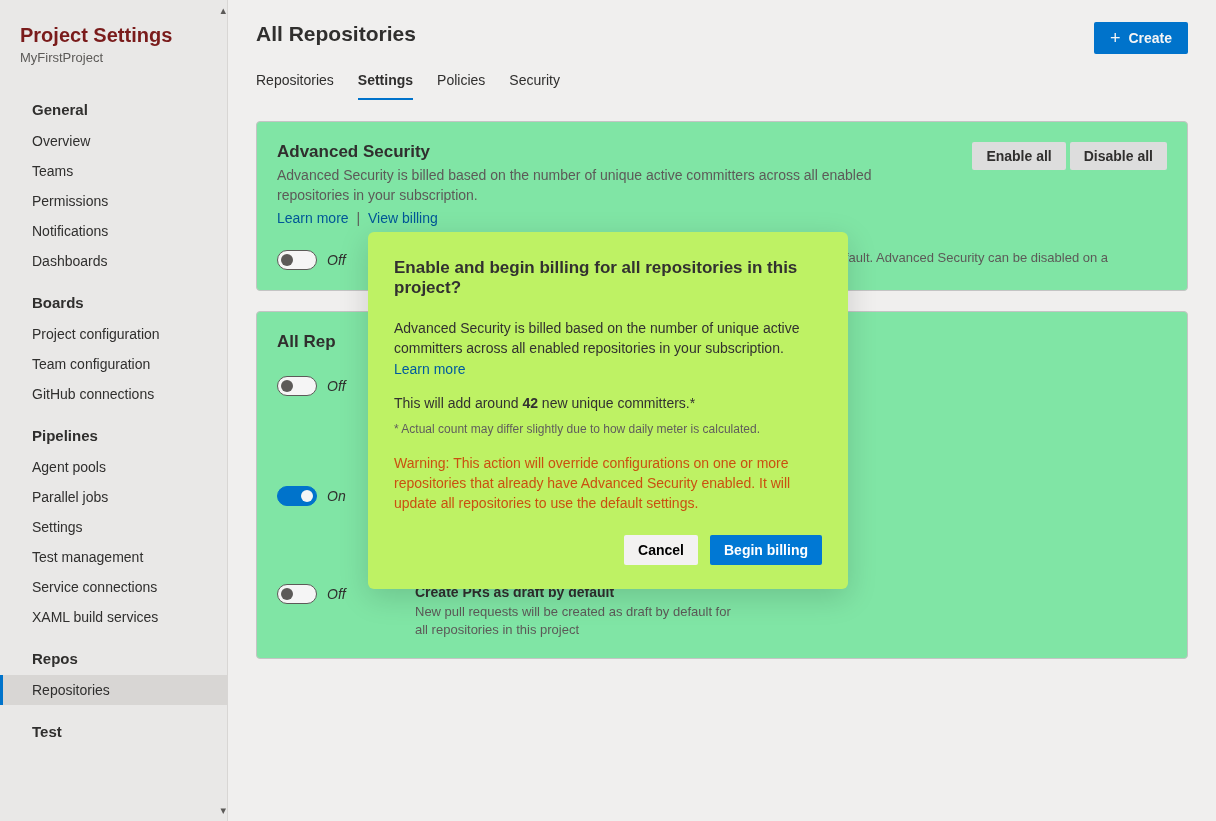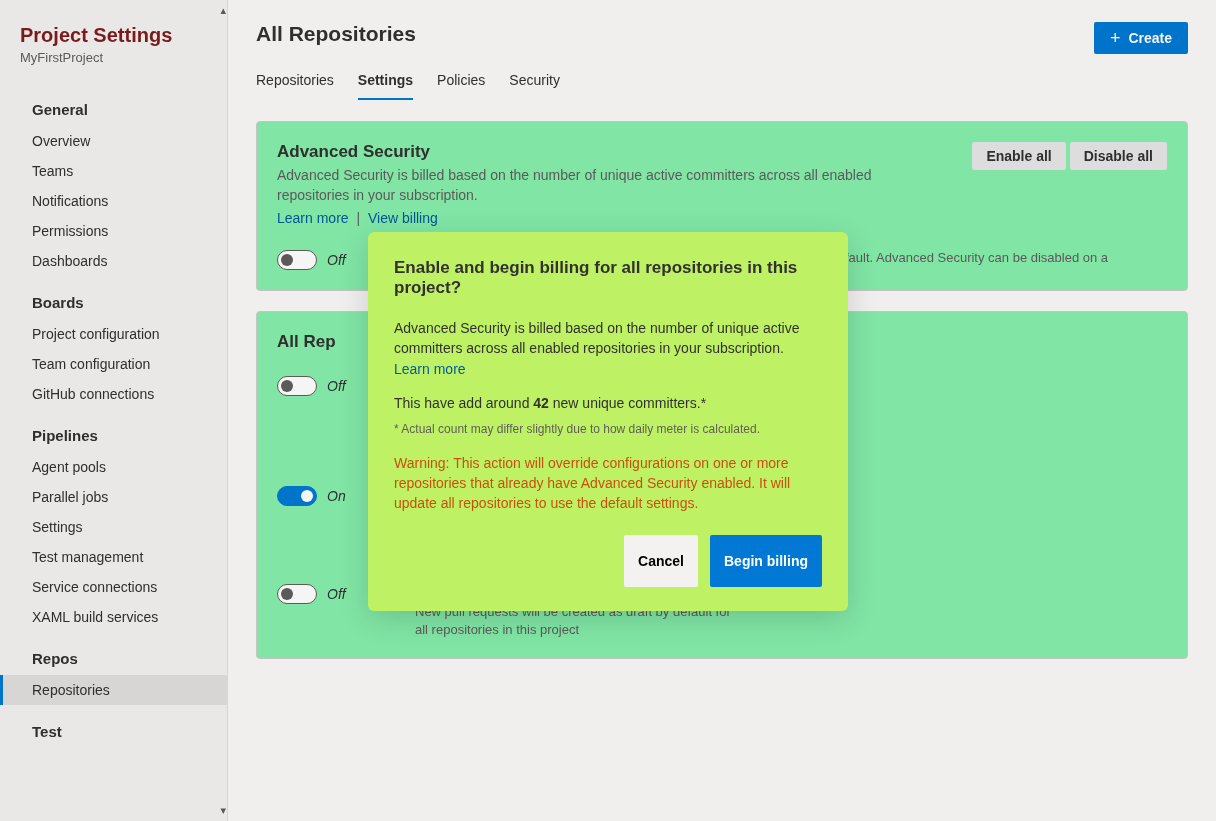--- a/index.html
+++ b/index.html
@@ -208,21 +208,21 @@
     padding: 7px 14px;
     font-size: 14px;
     font-weight: 600;
     cursor: pointer;
     border-radius: 2px;
   }
   .btn-primary {
     background: #0078d4;
     color: #fff;
     border: none;
-    padding: 18px 14px;
+    padding: 7px 14px;
     font-size: 14px;
     font-weight: 600;
     cursor: pointer;
     border-radius: 2px;
   }
   .scroll-arrow {
     position: absolute;
     right: 1px;
     font-size: 11px;
     color: #605e5c;
@@ -235,22 +235,22 @@
   <aside class="sidebar">
     <span class="scroll-arrow" style="top:4px">▴</span>
     <div class="sidebar-header">
       <div class="sidebar-title">Project Settings</div>
       <div class="sidebar-subtitle">MyFirstProject</div>
     </div>
     <div id="nav-sections">
         <div class="nav-section-title">General</div>
         <a class="nav-item">Overview</a>
         <a class="nav-item">Teams</a>
+        <a class="nav-item">Permissions</a>
         <a class="nav-item">Notifications</a>
-        <a class="nav-item">Permissions</a>
         <a class="nav-item">Dashboards</a>
         <div class="nav-section-title">Boards</div>
         <a class="nav-item">Project configuration</a>
         <a class="nav-item">Team configuration</a>
         <a class="nav-item">GitHub connections</a>
         <div class="nav-section-title">Pipelines</div>
         <a class="nav-item">Agent pools</a>
         <a class="nav-item">Parallel jobs</a>
         <a class="nav-item">Settings</a>
         <a class="nav-item">Test management</a>
@@ -347,21 +347,21 @@
 </div>
 
 <div class="overlay">
   <div class="dialog">
     <div class="dialog-title">Enable and begin billing for all repositories in this project?</div>
     <div class="dialog-body">
       <p>
         <span>Advanced Security is billed based on the number of unique active committers across all enabled repositories in your subscription. </span><a>Learn more</a>
       </p>
       <p>
-        <span>This have add around </span><b>42</b><span> new unique committers.*</span>
+        <span>This will add around </span><b>42</b><span> new unique committers.*</span>
       </p>
       <div class="dialog-note">* Actual count may differ slightly due to how daily meter is calculated.</div>
       <div class="dialog-warning">Warning: This action will override configurations on one or more repositories that already have Advanced Security enabled. It will update all repositories to use the default settings.</div>
     </div>
     <div class="dialog-actions">
       <button class="btn-cancel">Cancel</button>
       <button class="btn-primary">Begin billing</button>
     </div>
   </div>
 </div>

